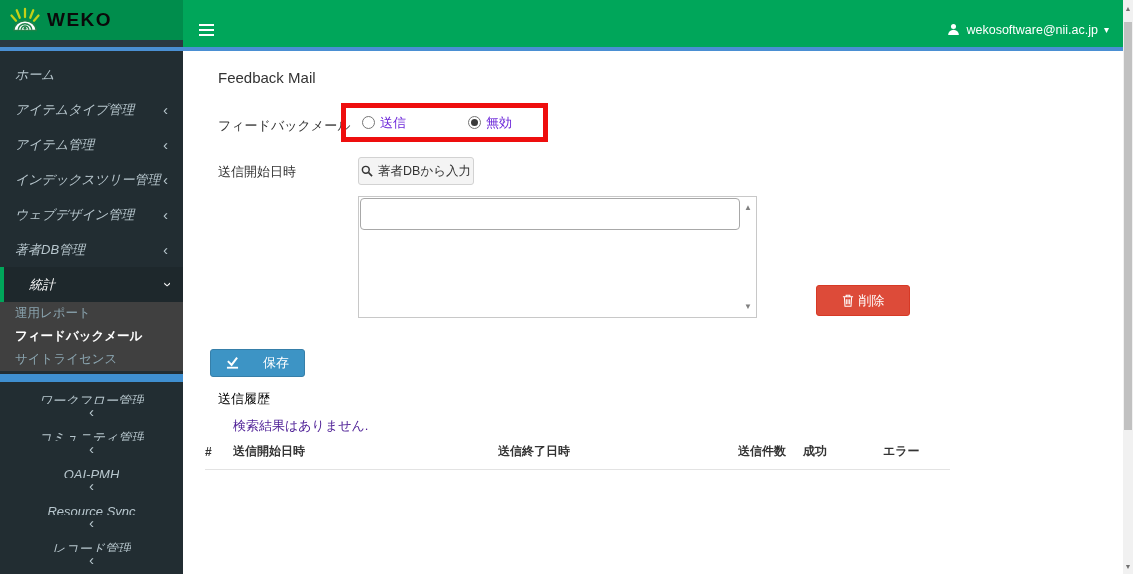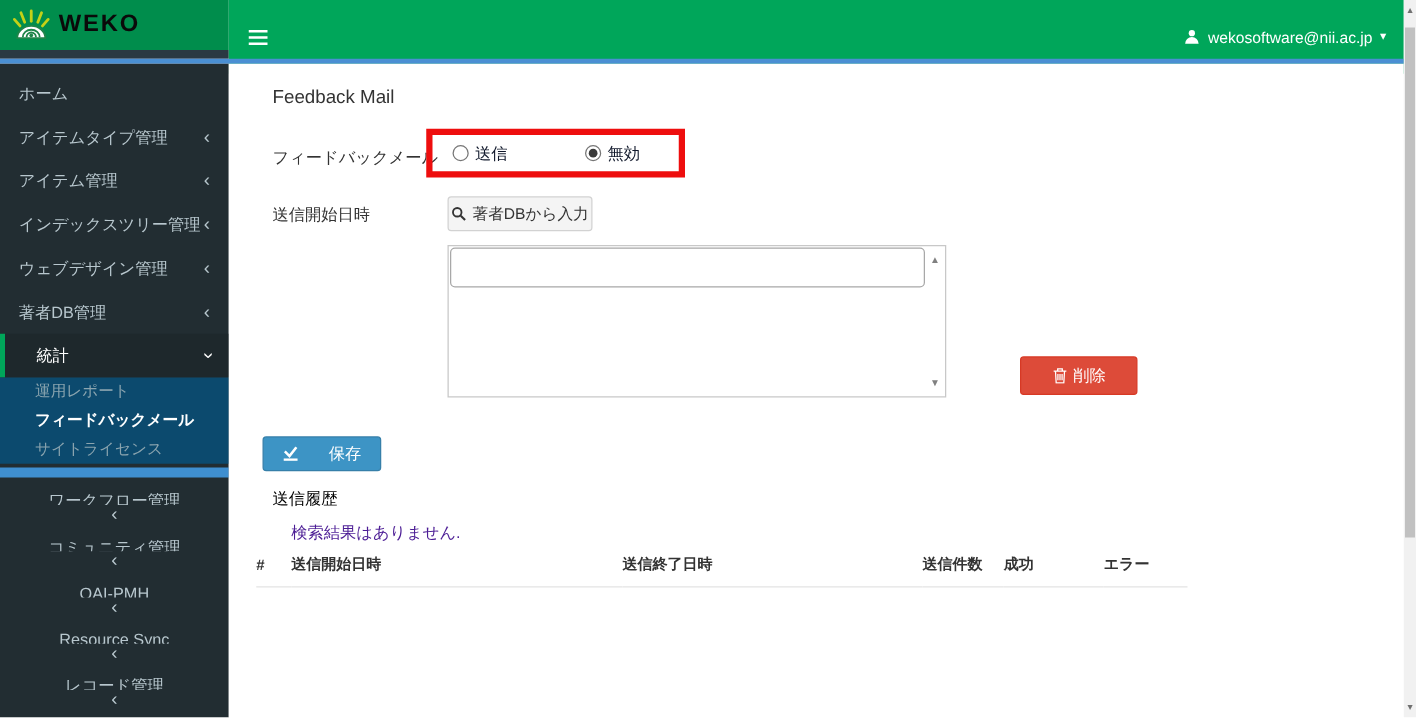--- a/index.html
+++ b/index.html
@@ -19,38 +19,38 @@
   .user-menu { margin-left:auto; margin-right:14px; display:flex; align-items:center; gap:6px;
                color:#fff; font-size:12.5px; cursor:pointer; }
   .caret { font-size:10px; line-height:1; }
   .blue-line { position:absolute; left:0; top:47px; width:1123px; height:4px; background:#4a8fd3; }
 
   
   .sidebar { position:absolute; left:0; top:51px; width:183px; height:523px; background:#222d32; }
   .side-item { height:35px; line-height:35px; padding:0 15px; color:#b8c7ce; font-size:13px;
                display:flex; align-items:center; cursor:pointer; }
   .side-item:first-child { margin-top:6px; }
-  .side-item .lbl { flex:1; white-space:nowrap; overflow:hidden; }
+  .side-item .lbl { flex:1; white-space:nowrap; overflow:hidden;font-style:italic; }
   .chev { color:#b8c7ce; font-size:15px; line-height:1; }
   .side-item.active { background:#1e282c; color:#fff; border-left:4px solid #00a65a; padding-left:25px; }
   .side-item.active .lbl { color:#fff; }
   .chev.down { display:inline-block; transform:rotate(-90deg); color:#fff; }
-  .submenu { background:#0c4a6e;padding-left:13px; }
+  .submenu { background:#404040; }
   .sub-item { height:23px; line-height:23px; padding:0 15px; font-size:12.5px; color:#8aa4af; cursor:pointer; }
   .sub-item.active { color:#fff; font-weight:bold; }
   .side-divider { height:8px; margin-top:3px; background:#3f8fd0; }
   .lower .side-item { height:37px; line-height:37px; margin-top:0;flex-direction:column; }
 
   
   .main { position:absolute; left:183px; top:51px; width:940px; height:523px; background:#fff; }
   .page-title { position:absolute; left:35px; top:18px; font-size:15px; color:#333; }
   .fb-label { position:absolute; left:35px; top:66px; font-size:13px; color:#333; }
   .red-box { position:absolute; left:158px; top:52px; width:207px; height:39px;
              border:5px solid #ee0e0e; display:flex; align-items:center; padding-left:16px; }
-  .radio-group { display:flex; align-items:center; gap:5px; font-size:13px; color:#0f172a; cursor:pointer; }
+  .radio-group { display:flex; align-items:center; gap:5px; font-size:13px; color:#6d28d9; cursor:pointer; }
   .radio-group + .radio-group { margin-left:62px; }
   .radio { width:13px; height:13px; border:1px solid #767676; border-radius:50%; background:#fff;
            position:relative; flex:0 0 auto; }
   .radio.checked::after { content:""; position:absolute; left:2px; top:2px; width:7px; height:7px;
            border-radius:50%; background:#3a3a3a; }
   .ex-label { position:absolute; left:35px; top:112px; font-size:13px; color:#333; }
   .btn-default { position:absolute; left:175px; top:106px; width:116px; height:28px;
                  background:#f4f4f4; border:1px solid #d2d2d2; border-radius:3px; color:#333;
                  font-size:12.5px; display:flex; align-items:center; justify-content:center; gap:5px; cursor:pointer; }
   .list-box { position:absolute; left:175px; top:145px; width:399px; height:122px;

